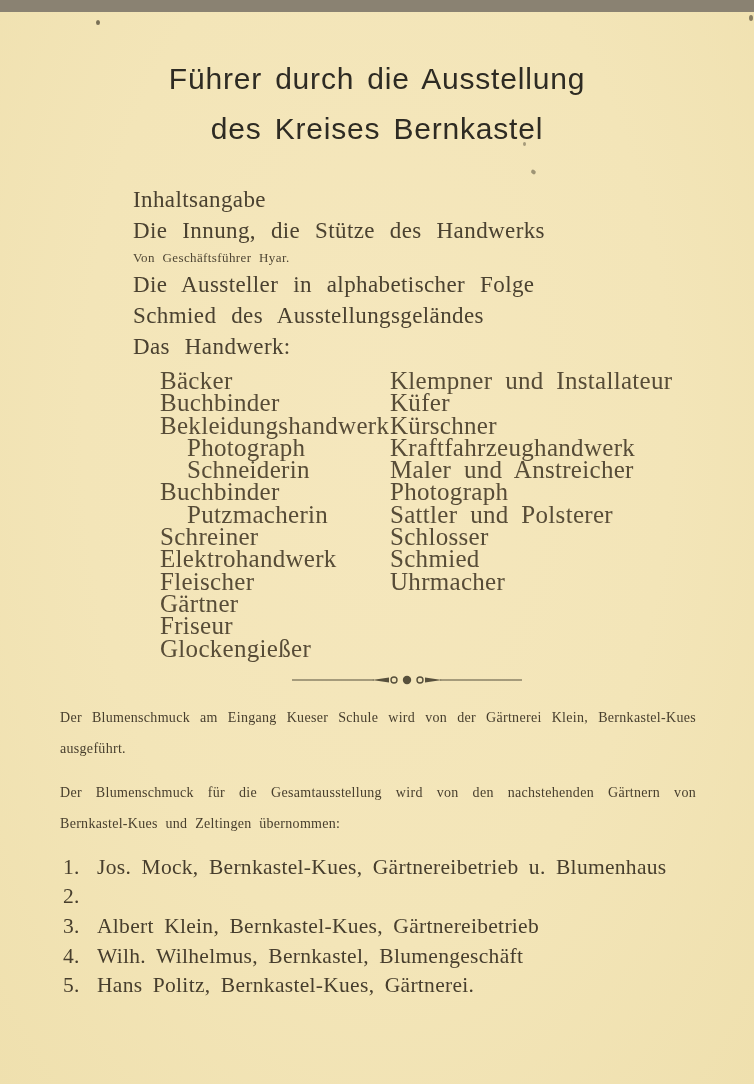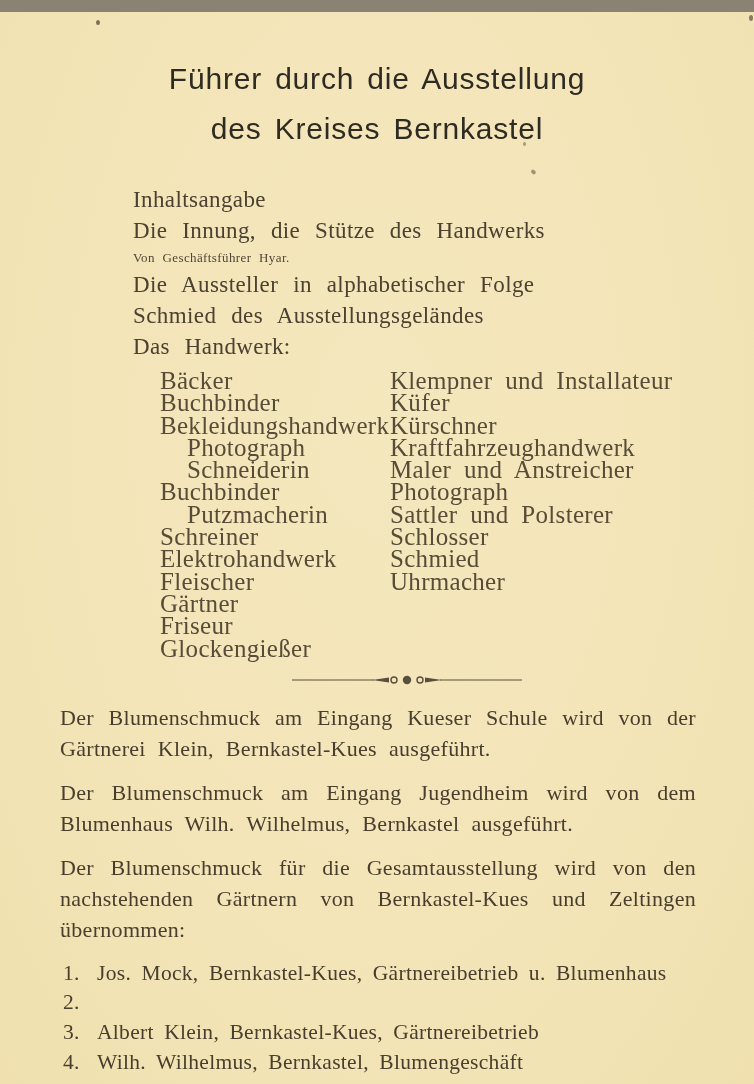--- a/index.html
+++ b/index.html
@@ -62,21 +62,21 @@
   
   .divider {
     margin: 14px 0 0 292px;
     width: 230px;
     height: 12px;
   }
 
   
   .body-text {
     margin: 12px 58px 0 60px;
-    font-size: 22px;
+    font-size: 14px;
     line-height: 31px;
     color: #473e2d;
     letter-spacing: 0.3px;
   }
   .body-text p {
     margin: 0 0 13px 0;
     text-align: justify;
     word-spacing: 0.28em;
   }
   .body-text p:last-child { margin-bottom: 0; }
@@ -168,21 +168,20 @@
       <circle cx="102" cy="6" r="3" fill="none" stroke-width="1.4"></circle>
       <circle cx="115" cy="6" r="4.2" stroke="none"></circle>
       <circle cx="128" cy="6" r="3" fill="none" stroke-width="1.4"></circle>
       <polygon points="150,6 133,3.4 133,8.6" stroke="none"></polygon>
       <line x1="148" y1="6" x2="230" y2="6" stroke-width="1"></line>
     </g>
   </svg>
 
   <div class="body-text">
     <p>Der Blumenschmuck am Eingang Kueser Schule wird von der Gärtnerei Klein, Bernkastel-Kues ausgeführt.</p>
-    <p>Der Blumenschmuck am Eingang Jugendheim wird von dem Blumenhaus Wilh. Wilhelmus, Bernkastel ausgeführt.</p>
     <p>Der Blumenschmuck für die Gesamtausstellung wird von den nachstehenden Gärtnern von Bernkastel-Kues und Zeltingen übernommen:</p>
   </div>
 
   <div class="florist-list">
     <div class="florist-row">
       <span class="florist-number">1.</span>
       <span class="florist-text">Jos. Mock, Bernkastel-Kues, Gärtnereibetrieb u. Blumenhaus</span>
     </div>
     <div class="florist-row">
       <span class="florist-number">2.</span>

